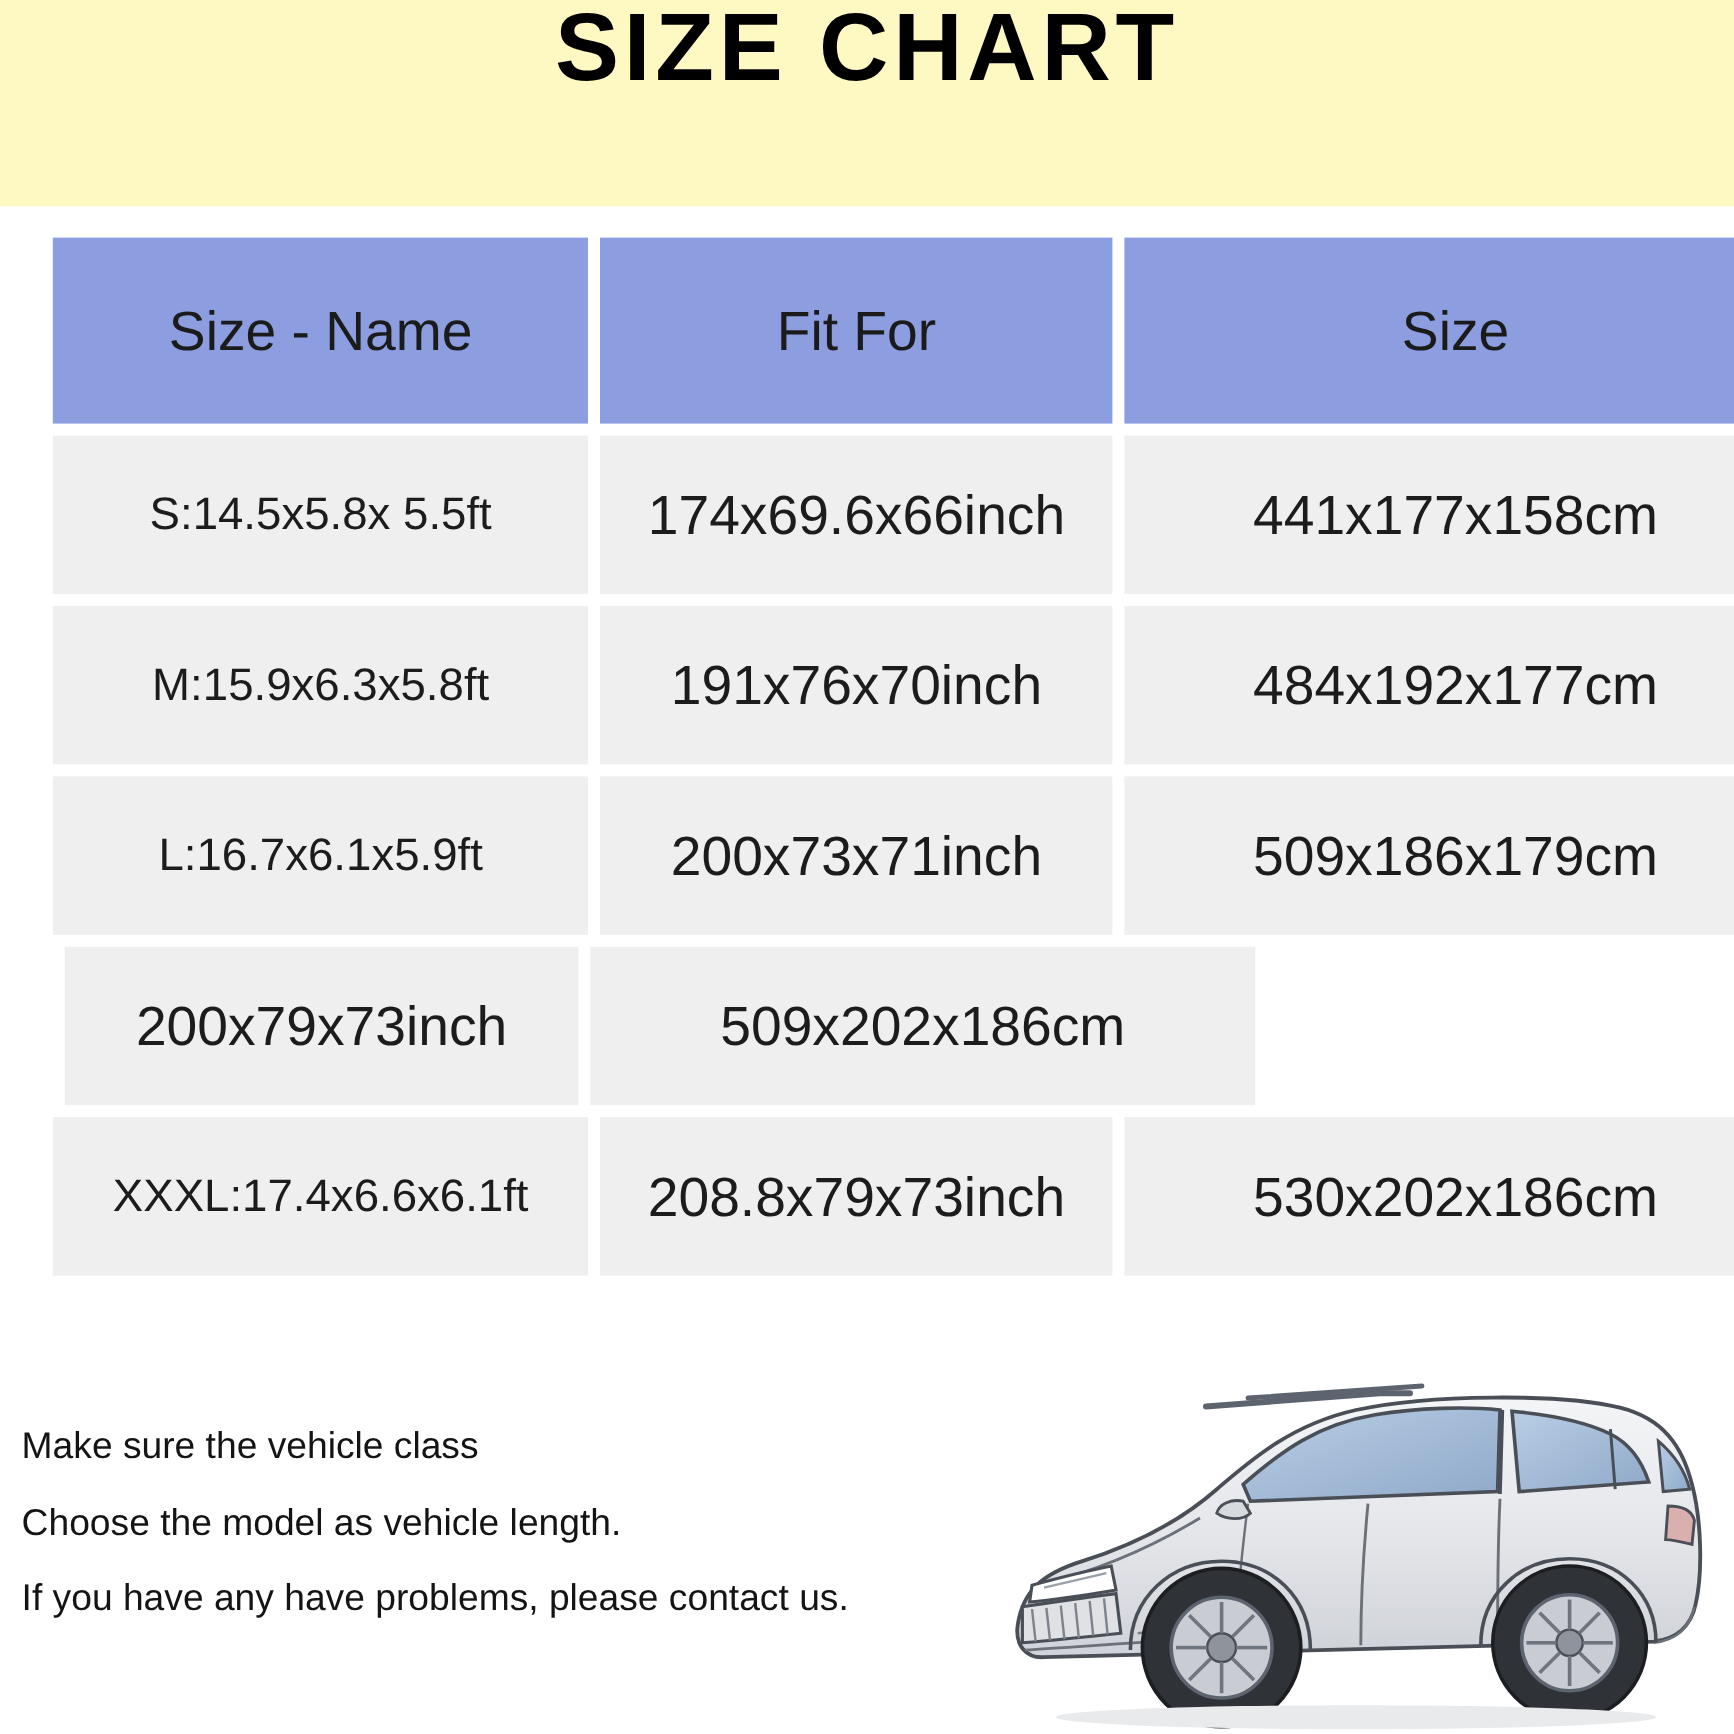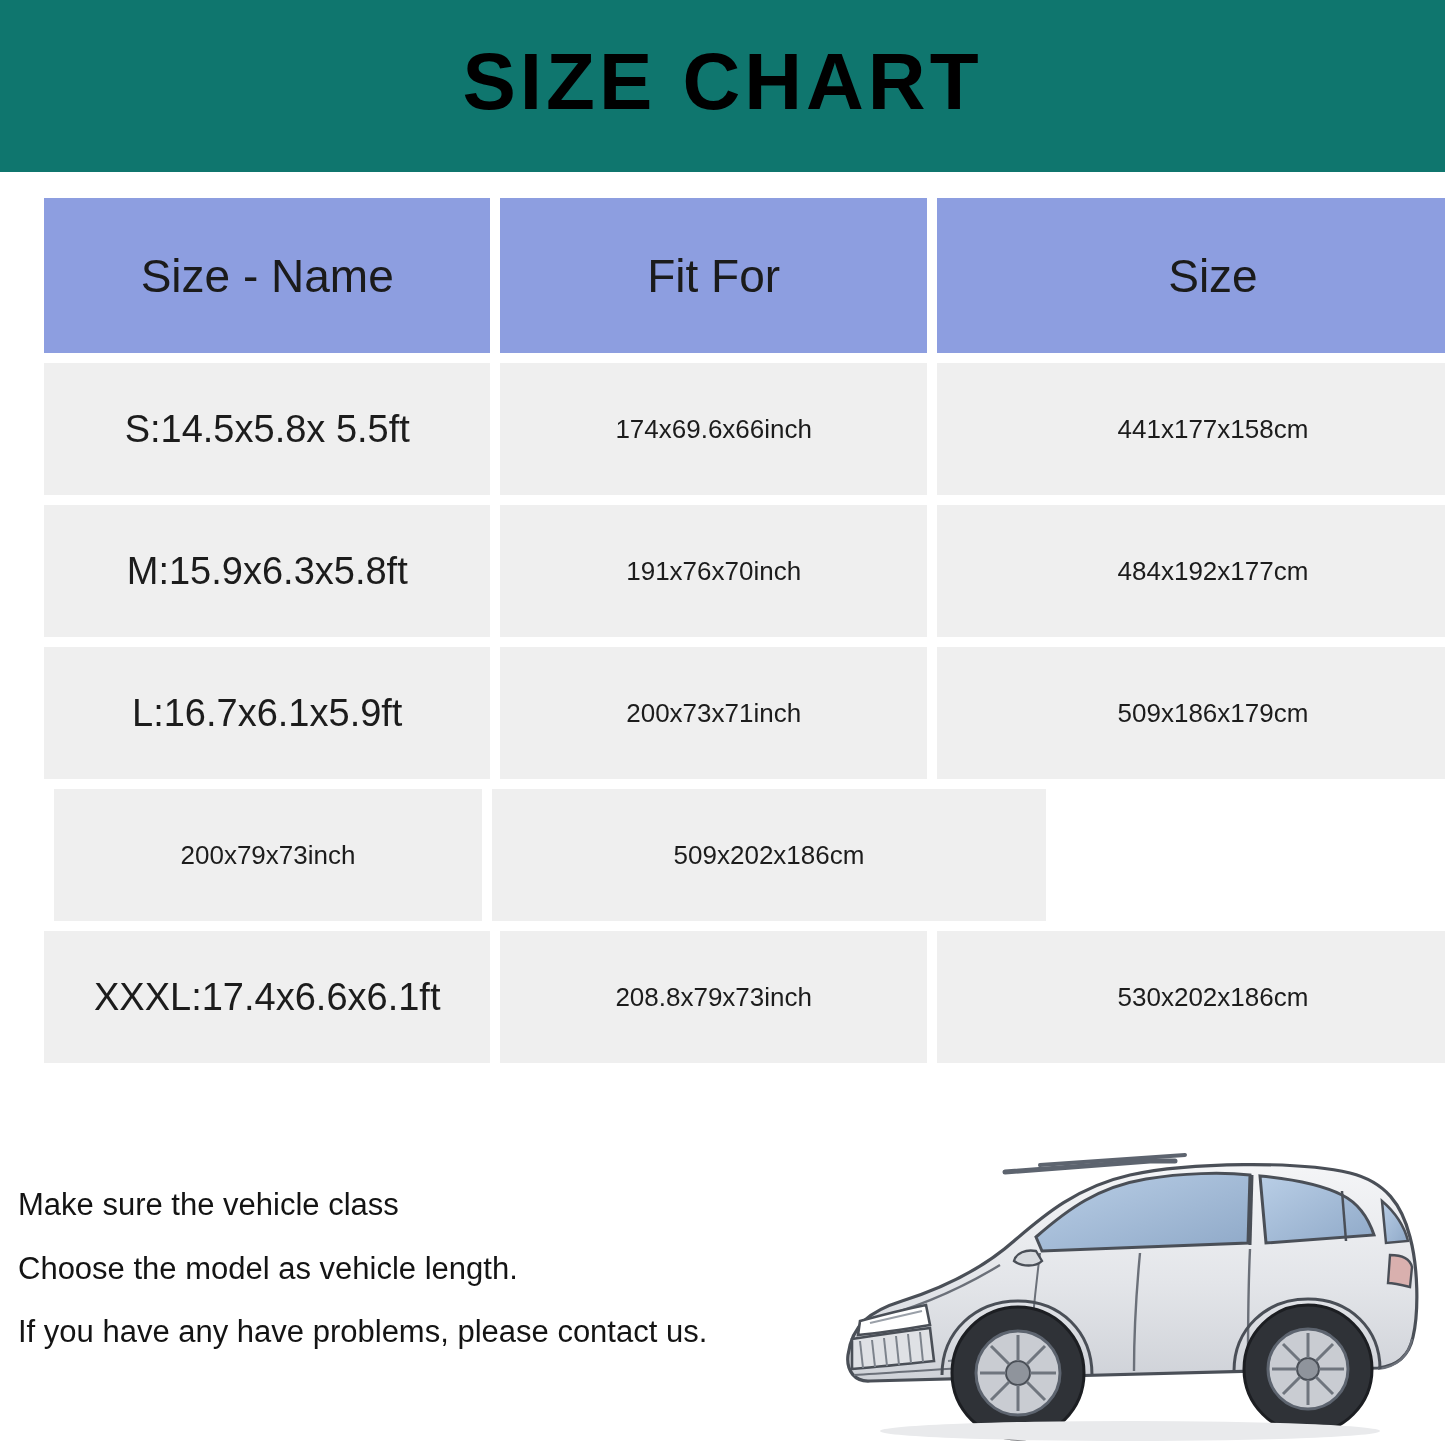--- a/index.html
+++ b/index.html
@@ -22,23 +22,22 @@
     background: #ffffff;
   }
 
   
   .title-banner {
     position: absolute;
     left: 0;
     top: 0;
     width: 1445px;
     height: 172px;
-    background: #0f766e;
+    background: #fef9c3;
     display: flex;
-    align-items: center;
     justify-content: center;
   }
   .title-text {
     font-size: 80px;
     font-weight: bold;
     letter-spacing: 4px;
     color: #000000;
     font-family: "Liberation Sans", sans-serif;
     line-height: 1;
     padding-bottom: 8px;
@@ -79,21 +78,21 @@
     font-family: "Liberation Sans", sans-serif;
   }
 
   .data-row .cell {
     background: #efefef;
     height: 132px;
     justify-content: center;
     padding: 0 12px;
   }
   .data-text {
-    font-size: 26px;
+    font-size: 46px;
     color: #1c1c1c;
     font-family: "Liberation Sans", sans-serif;
     white-space: nowrap;
   }
   .data-row .col-1 .data-text { font-size: 38px; }
 
   
   .notes {
     position: absolute;
     left: 18px;

